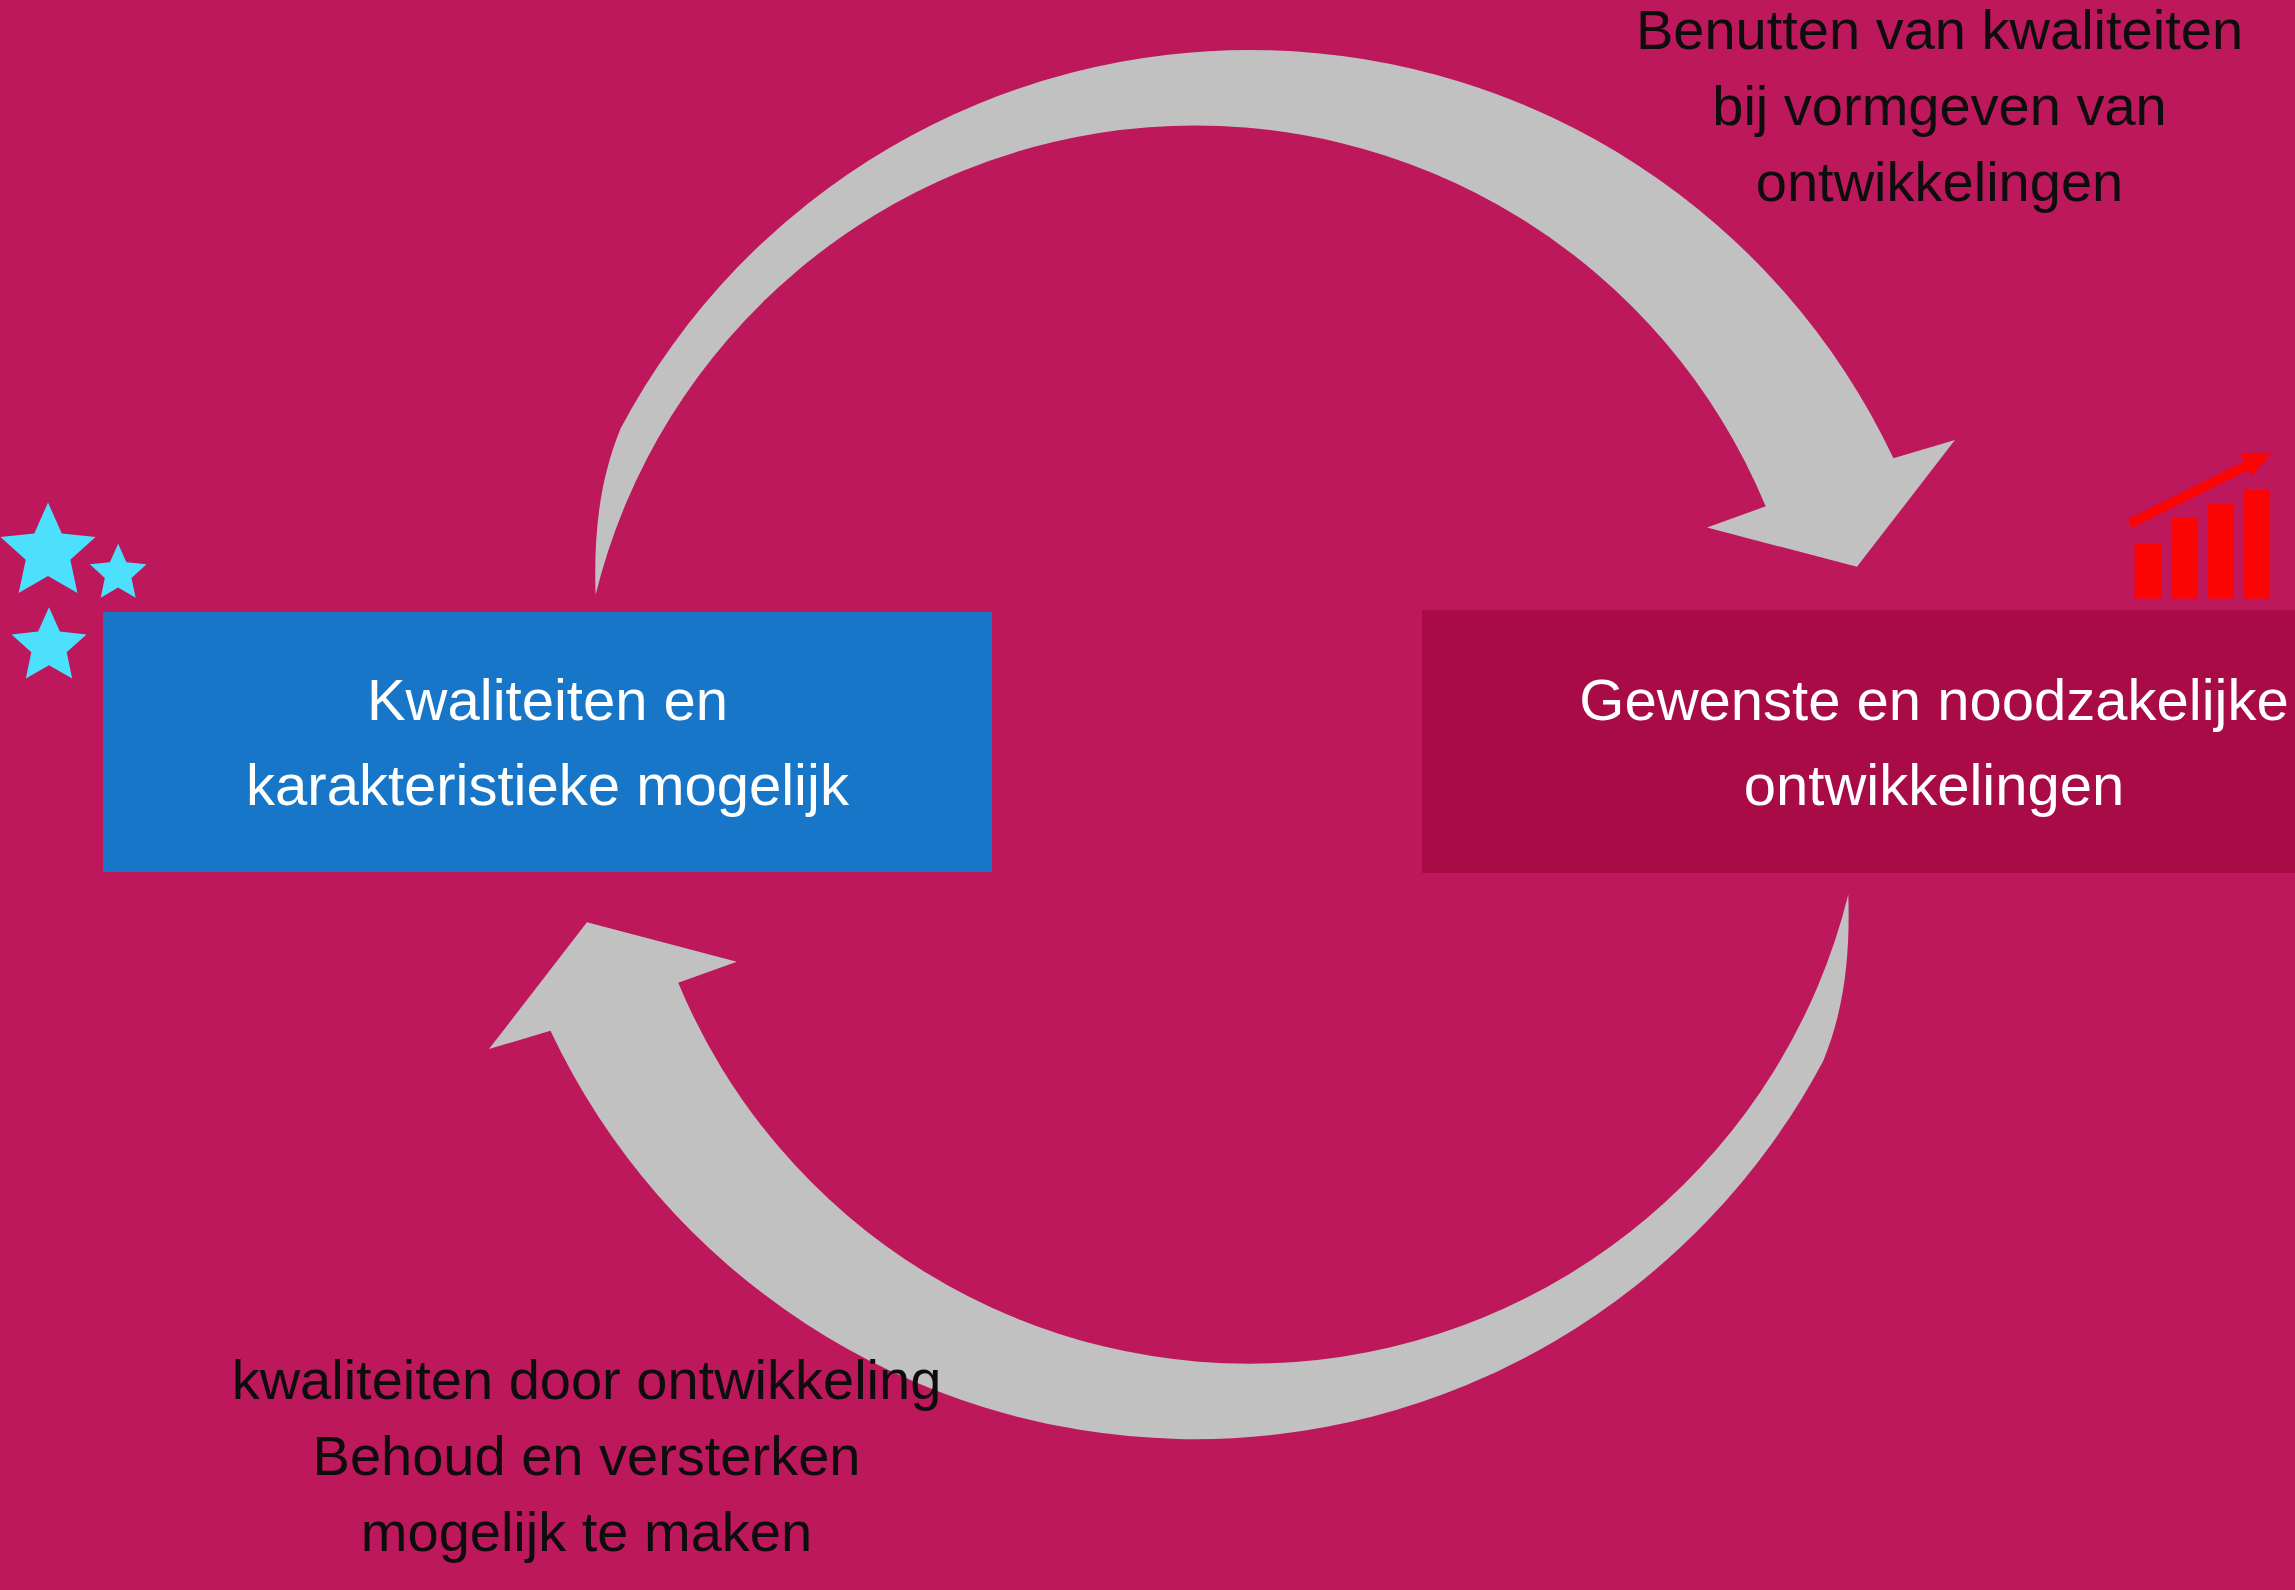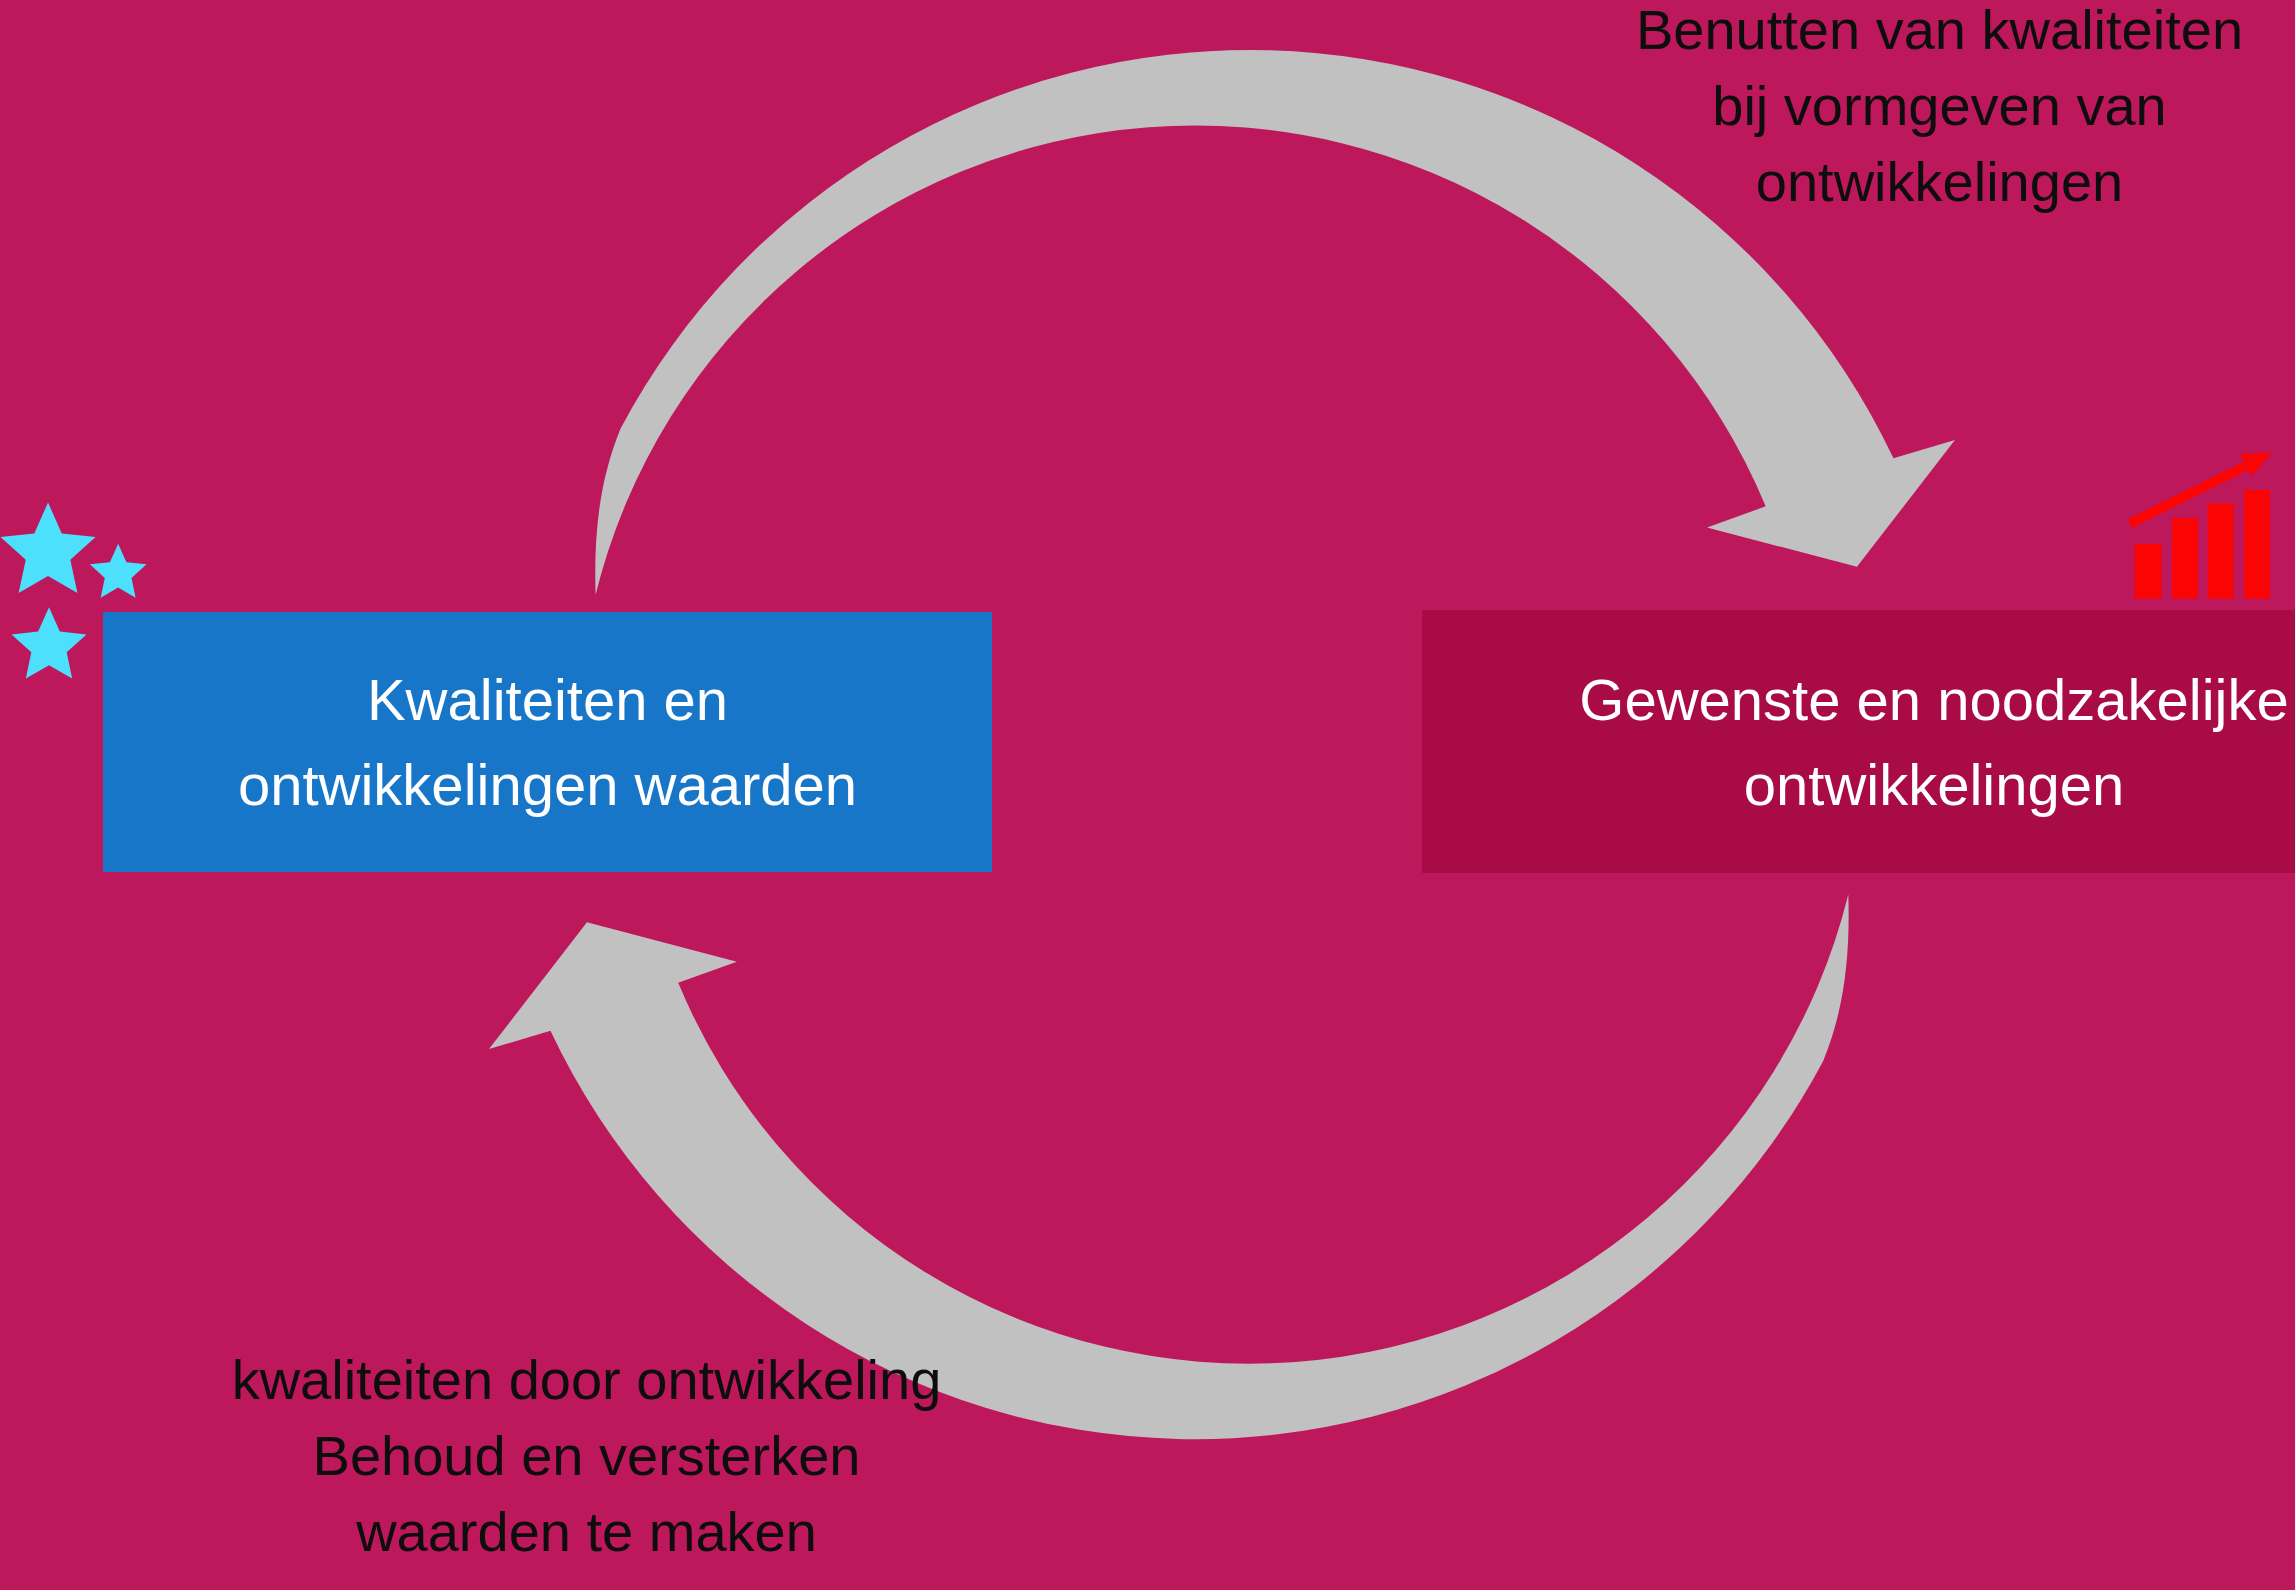--- a/index.html
+++ b/index.html
@@ -98,28 +98,28 @@
   </svg>
 
   <div class="annotation top">
     <span class="line">Benutten van kwaliteiten</span>
     <span class="line">bij vormgeven van</span>
     <span class="line">ontwikkelingen</span>
   </div>
 
   <div class="box blue">
     <span class="line">Kwaliteiten en</span>
-    <span class="line">ontwikkelingen waarden</span>
+    <span class="line">karakteristieke mogelijk</span>
   </div>
 
   <div class="box crimson">
     <span class="line">Gewenste en noodzakelijke</span>
     <span class="line">ontwikkelingen</span>
   </div>
 
   <div class="annotation bottom">
     <span class="line">kwaliteiten door ontwikkeling</span>
     <span class="line">Behoud en versterken</span>
-    <span class="line">waarden te maken</span>
+    <span class="line">mogelijk te maken</span>
   </div>
 
 </div>
 
 
 </body></html>

